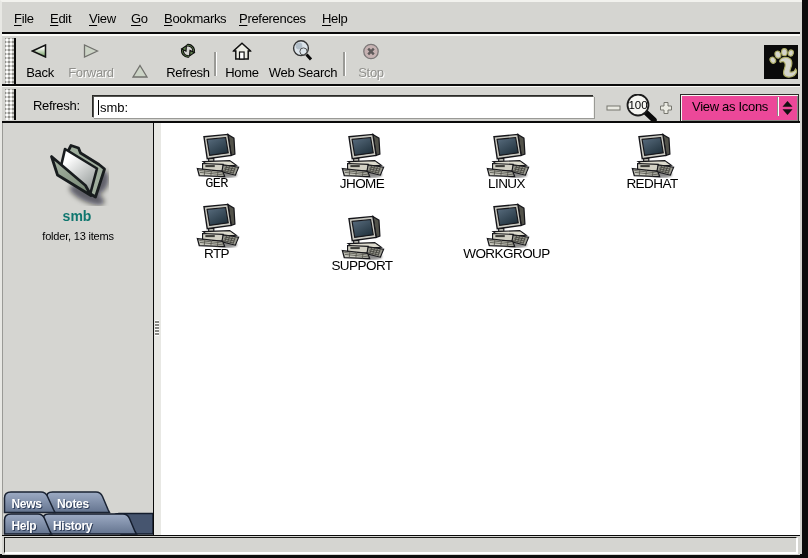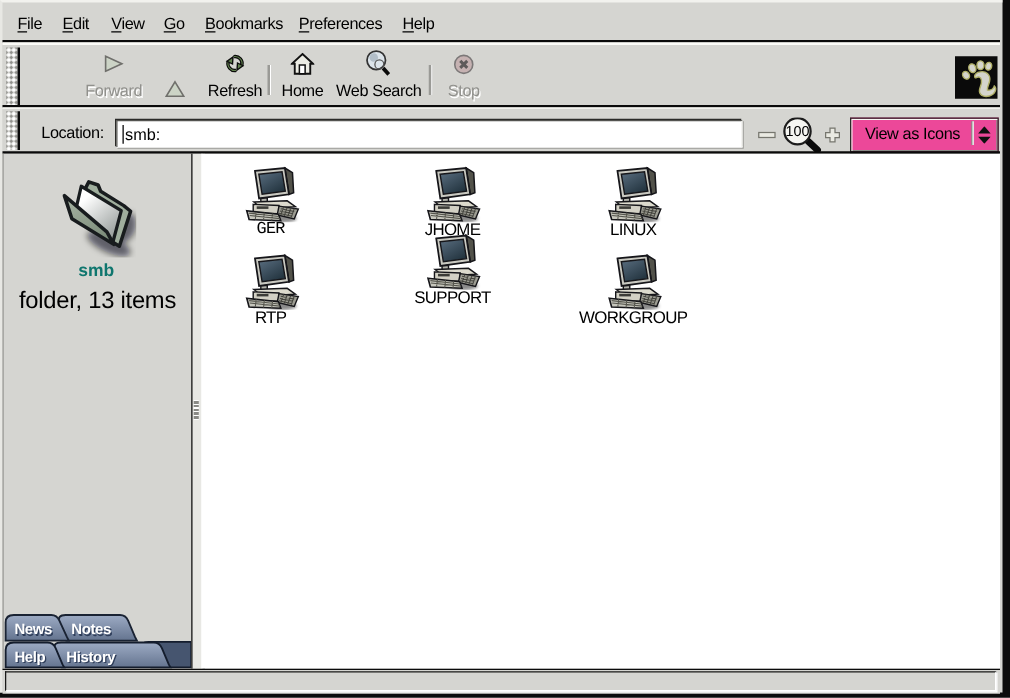--- a/index.html
+++ b/index.html
@@ -36,41 +36,53 @@
 #dropdown{position:absolute;left:678px;top:7px;width:117px;height:26px;background:#ec4899;border:1px solid #2a2a28;box-shadow:inset 1px 1px 0 #f6f6f2,inset -1px -1px 0 #8a8a86,0 1px 0 #6a6a66;}
 #dropdown .txt{position:absolute;left:11px;top:4px;font-size:13px;letter-spacing:-0.3px;color:#000;}
 
 #sidebar{position:absolute;left:2px;top:123px;width:150px;height:412px;background:#d5d5d1;border-left:1px solid #9a9a96;}
 #divider{position:absolute;left:153px;top:123px;width:8px;height:412px;background:#e8e8e4;border-left:1px solid #0a0a0a;border-right:2px solid #0a0a0a;}
 #main{position:absolute;left:161px;top:123px;width:639px;height:412px;background:#fff;}
 #statusbar{position:absolute;left:2px;top:535px;width:798px;height:19px;background:#d5d5d1;border-top:1px solid #0a0a0a;}
 #statusin{position:absolute;left:2px;top:1px;right:3px;height:14px;background:#d5d5d1;border:1px solid #1a1a18;border-bottom:1px solid #fff;border-right:1px solid #fff;box-shadow:1px 1px 0 #fff;}
 
 #smbtitle{position:absolute;left:0;width:148px;top:207px;text-align:center;font-size:14px;font-weight:bold;color:#0f766e;}
-#smbsub{position:absolute;left:0;width:150px;top:224px;text-align:center;font-size:19px;letter-spacing:-0.2px;color:#000;}
+#smbsub{position:absolute;left:0;width:150px;top:224px;text-align:center;font-size:11px;letter-spacing:-0.2px;color:#000;}
 
 .icon{position:absolute;width:42px;}
 .icon .lab{position:absolute;top:43px;left:-52px;width:146px;text-align:center;font-size:13.5px;letter-spacing:-0.55px;color:#000;}
 </style>
 </head>
 <body>
 <div id="win">
  <div id="inner" class="dots"></div>
  <div id="menubar">
    <span class="mi" style="left:12px"><span class="u">F</span>ile</span>
    <span class="mi" style="left:48px"><span class="u">E</span>dit</span>
    <span class="mi" style="left:87px"><span class="u">V</span>iew</span>
    <span class="mi" style="left:129px"><span class="u">G</span>o</span>
    <span class="mi" style="left:162px"><span class="u">B</span>ookmarks</span>
    <span class="mi" style="left:237px"><span class="u">P</span>references</span>
    <span class="mi" style="left:320px"><span class="u">H</span>elp</span>
  </div>
  <div id="mbline"></div>
  <div id="toolbar">
    <div class="grip"></div>
+   <div class="tbtn" style="left:14px;width:48px;">
+     <svg style="top:8px;margin-left:-1px" width="16" height="14" viewBox="0 0 16 14">
+          <defs>
+            <linearGradient id="gback" x1="0" y1="0" x2="0" y2="1">
+              <stop offset="0.25" stop-color="#fcfcf8"></stop>
+              <stop offset="1" stop-color="#649454"></stop>
+            </linearGradient>
+          </defs>
+          <polygon points="1.5,7 14.5,1 14.5,13" fill="url(#gback)" stroke="#111" stroke-width="1.5"></polygon>
+        </svg>
+     <div class="lab">Back</div>
+   </div>
    <div class="tbtn" style="left:62px;width:54px;">
      <svg style="top:8px" width="16" height="14" viewBox="0 0 16 14">
           <polygon points="14.5,7 1.5,1 1.5,13" fill="#ccd4c6" stroke="#70706c" stroke-width="1.3"></polygon>
         </svg>
      <div class="lab dis">Forward</div>
    </div>
    <div class="tbtn" style="left:116px;width:44px;margin-top:20px;">
      <svg style="top:8px" width="16" height="14" viewBox="0 0 16 14">
           <polygon points="8,1.5 15,13 1,13" fill="#ccd4c6" stroke="#70706c" stroke-width="1.3"></polygon>
         </svg>
@@ -120,21 +132,21 @@
         <ellipse cx="19.8" cy="7.8" rx="2.5" ry="3.1" transform="rotate(0 19.8 7.8)"></ellipse>
         <ellipse cx="25.6" cy="8.6" rx="2.2" ry="2.8" transform="rotate(14 25.6 8.6)"></ellipse>
         <path d="M18 13 C24 11 27.3 14.8 26.3 19.3 C25.8 21.8 24.4 23.8 24.8 25.6 C27.2 26 29.2 24.6 29.7 22.7 C31.8 24.7 30.2 28.8 26.2 29.8 C21.8 30.9 18.6 29 19.1 25.5 C19.5 22.8 21 20.9 20.5 18.5 C20.1 16.2 18.2 15.8 16.8 16.7 C15.5 17.6 14.6 14.6 18 13 Z"></path>
        </g>
      </svg>
    </div>
  </div>
  <div id="tbline"></div>
  <div id="locbar">
    <div class="grip"></div>
-   <div id="loclab">Location:</div>
+   <div id="loclab">Refresh:</div>
    <div id="locentry">
         <span>smb:</span>
       </div>
    <svg class="abs" style="left:600px;top:7px" width="75" height="28" viewBox="0 0 75 28">
      <rect x="5" y="12" width="13" height="4" fill="#eaeae2" stroke="#76766e" stroke-width="1"></rect>
      <line x1="44.5" y1="19" x2="52" y2="26" stroke="#0a0a0a" stroke-width="5.5" stroke-linecap="round"></line>
      <circle cx="36" cy="11" r="10.5" fill="#f6f6f2" stroke="#1c1c1c" stroke-width="1.8"></circle>
      <text x="36" y="15.2" font-size="11.5" text-anchor="middle" fill="#000" font-family="Liberation Sans">100</text>
      <path d="M58.5 12 L62 12 L62 8.5 L66 8.5 L66 12 L69.5 12 L69.5 16 L66 16 L66 19.5 L62 19.5 L62 16 L58.5 16 Z" fill="#eaeae2" stroke="#76766e" stroke-width="1"></path>
    </svg>
@@ -226,24 +238,27 @@
       </svg>
  <div class="icon" style="left: 34.5px; top: 10px; font-family: Liberation Mono, monospace;"><svg width="45" height="45" viewBox="0 0 48 48">
           <use href="#pc"></use>
         </svg><div class="lab">GER</div></div>
       <div class="icon" style="left: 180px; top: 10px;"><svg width="45" height="45" viewBox="0 0 48 48">
           <use href="#pc"></use>
         </svg><div class="lab">JHOME</div></div>
       <div class="icon" style="left: 324.5px; top: 10px;"><svg width="45" height="45" viewBox="0 0 48 48">
           <use href="#pc"></use>
         </svg><div class="lab">LINUX</div></div>
+      <div class="icon" style="left: 470px; top: 10px;"><svg width="45" height="45" viewBox="0 0 48 48">
+          <use href="#pc"></use>
+        </svg><div class="lab">REDHAT</div></div>
       <div class="icon" style="left: 34.5px; top: 80px;"><svg width="45" height="45" viewBox="0 0 48 48">
           <use href="#pc"></use>
         </svg><div class="lab">RTP</div></div>
-      <div class="icon" style="left: 180px; top: 64px;"><svg width="45" height="45" viewBox="0 0 48 48">
+      <div class="icon" style="left: 180px; top: 92px;"><svg width="45" height="45" viewBox="0 0 48 48">
           <use href="#pc"></use>
         </svg><div class="lab">SUPPORT</div></div>
       <div class="icon" style="left: 324.5px; top: 80px;"><svg width="45" height="45" viewBox="0 0 48 48">
           <use href="#pc"></use>
         </svg><div class="lab">WORKGROUP</div></div>
     </div>
  <div id="statusbar">
       <div id="statusin" class="dots"></div>
     </div>
 </div>

